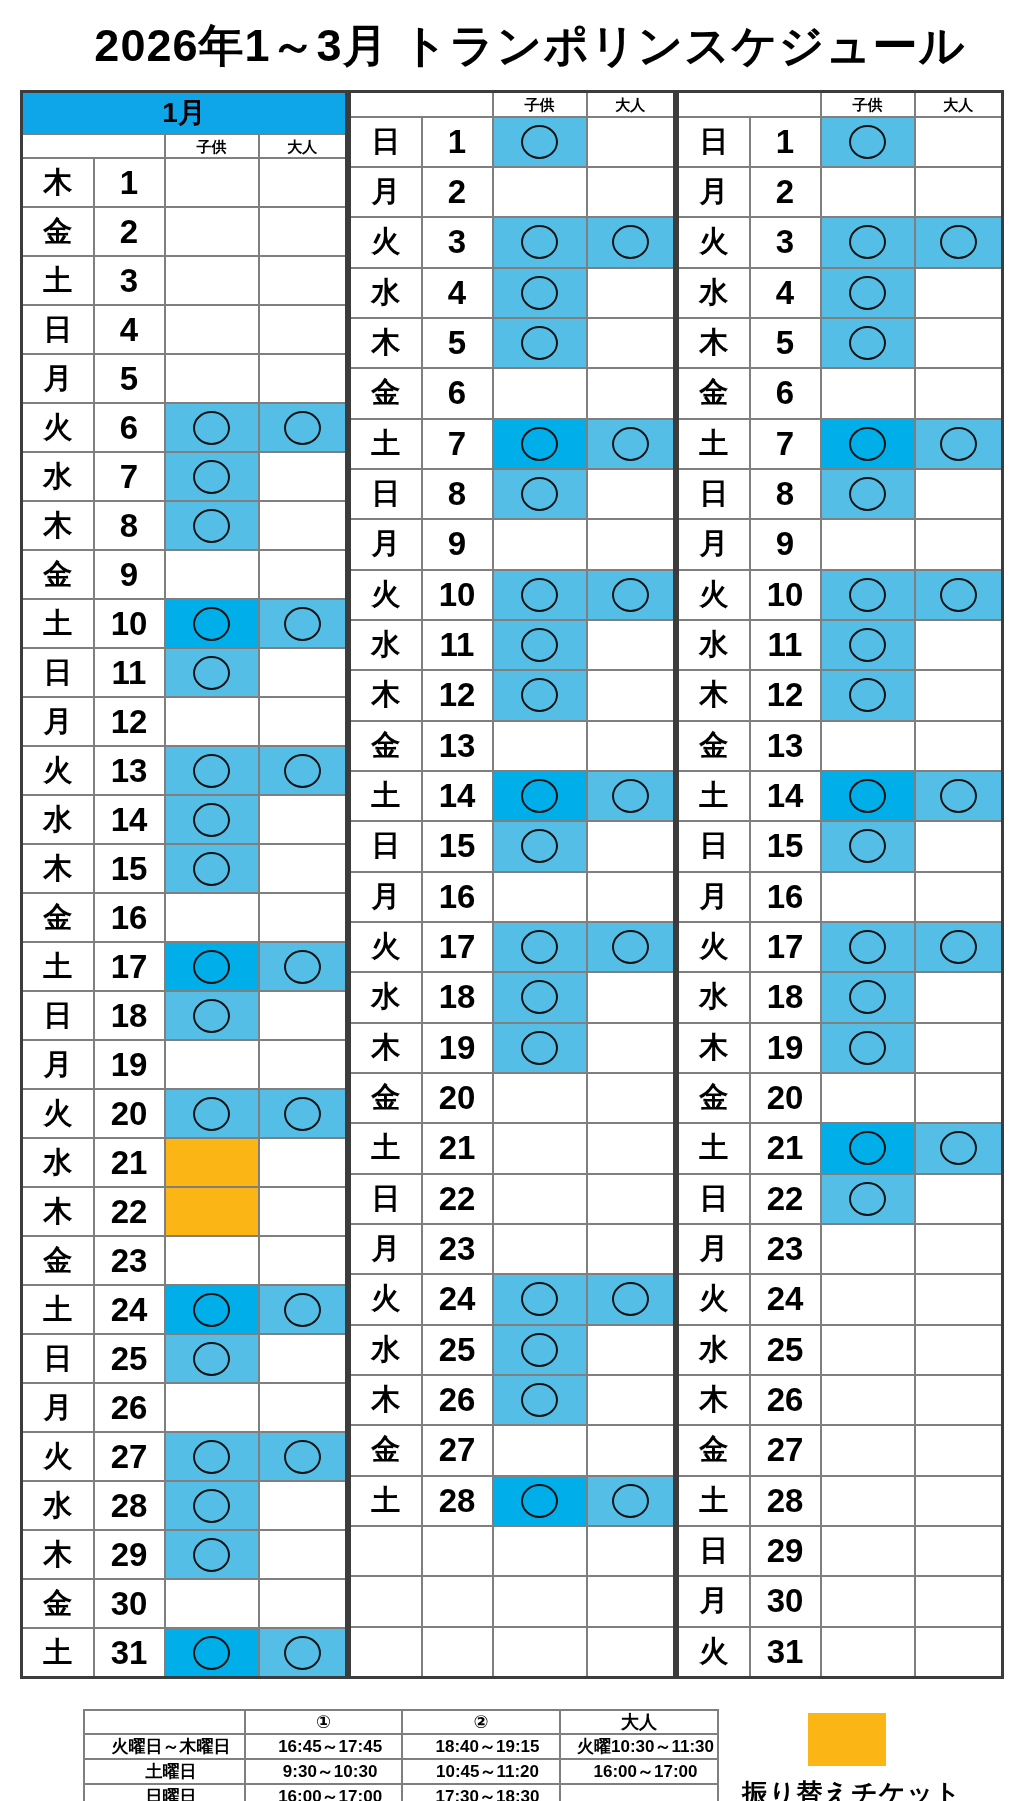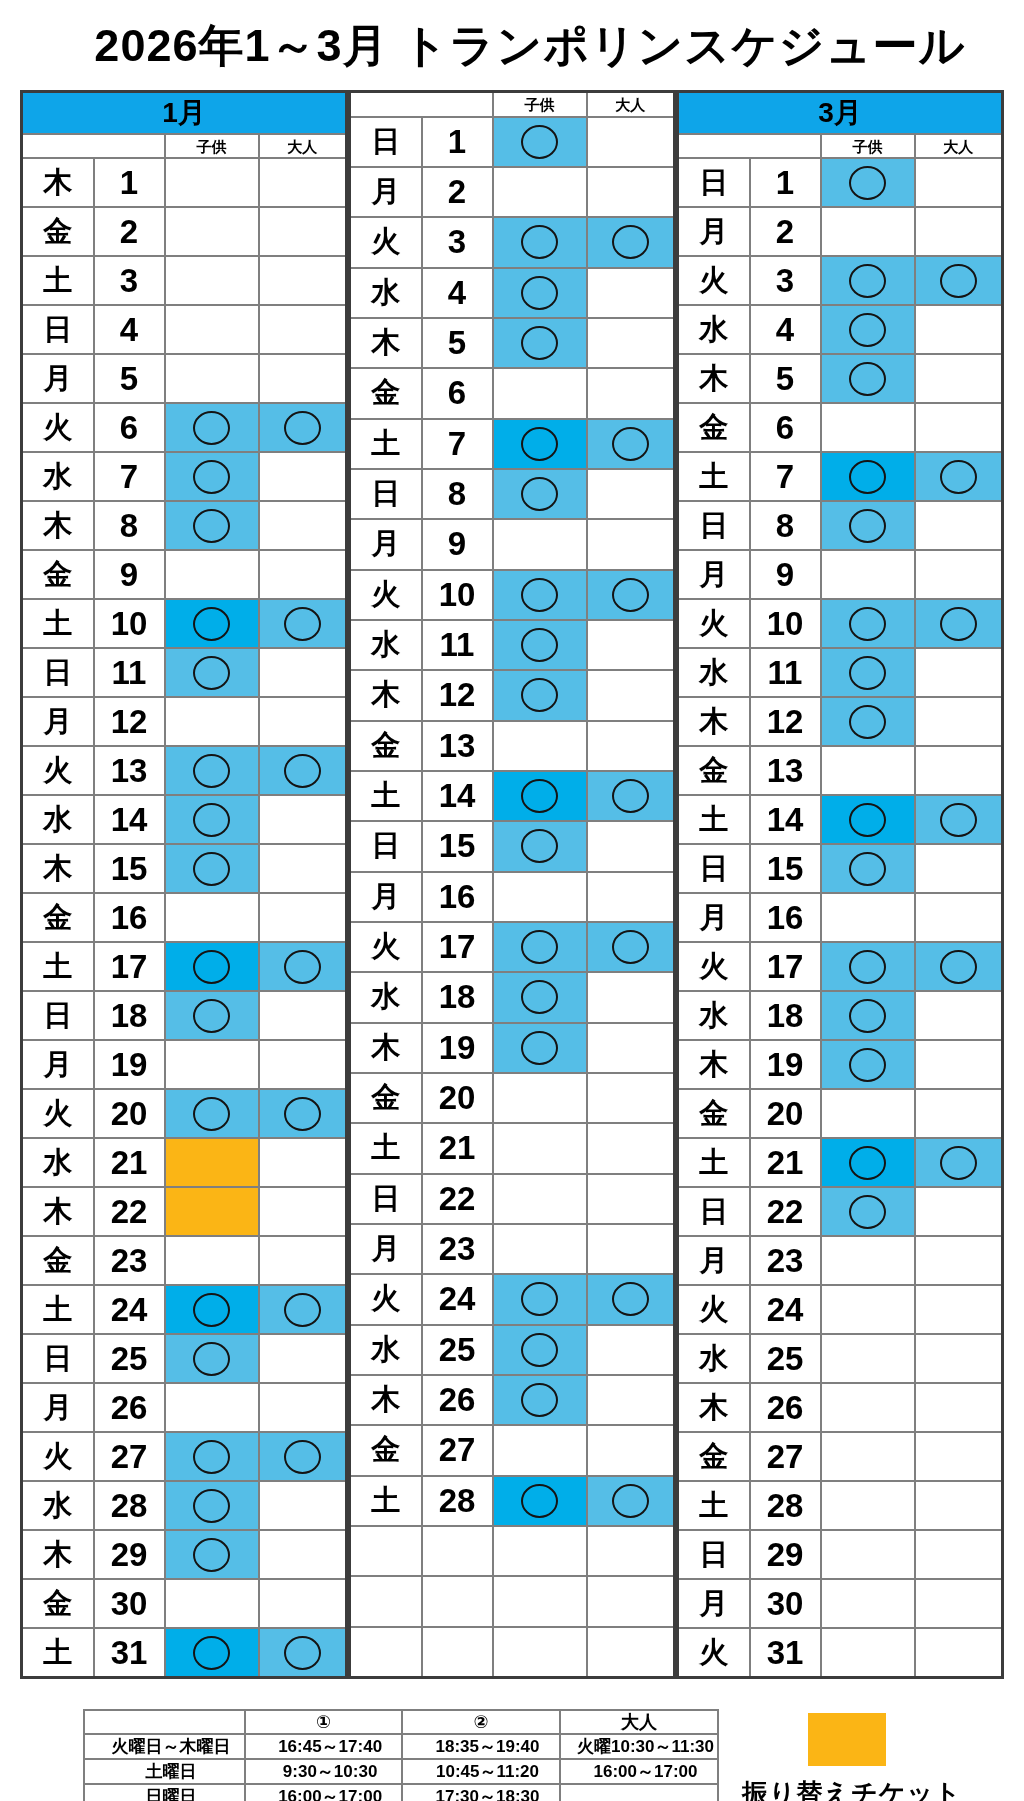--- a/index.html
+++ b/index.html
@@ -552,23 +552,20 @@
       </table>
       <table class="month">
         <colgroup>
           <col style="width: 72px;">
           <col style="width: 71px;">
           <col style="width: 94px;">
           <col style="width: 88px;">
         </colgroup>
         <tbody>
           <tr>
-            <th class="mh" colspan="4">3月</th>
-          </tr>
-          <tr>
             <td class="sub" colspan="2"></td>
             <td class="sub">子供</td>
             <td class="sub">大人</td>
           </tr>
           <tr>
             <td class="dow">日</td>
             <td class="date">1</td>
             <td class="mark bg-circle">
               <div class="circle"></div>
             </td>
@@ -810,22 +807,22 @@
         </colgroup>
         <tbody>
           <tr>
             <th></th>
             <th>①</th>
             <th>②</th>
             <th>大人</th>
           </tr>
           <tr>
             <td>火曜日～木曜日</td>
-            <td>16:45～17:40</td>
-            <td>18:35～19:40</td>
+            <td>16:45～17:45</td>
+            <td>18:40～19:15</td>
             <td>火曜10:30～11:30</td>
           </tr>
           <tr>
             <td>土曜日</td>
             <td>9:30～10:30</td>
             <td>10:45～11:20</td>
             <td>16:00～17:00</td>
           </tr>
           <tr>
             <td>日曜日</td>

